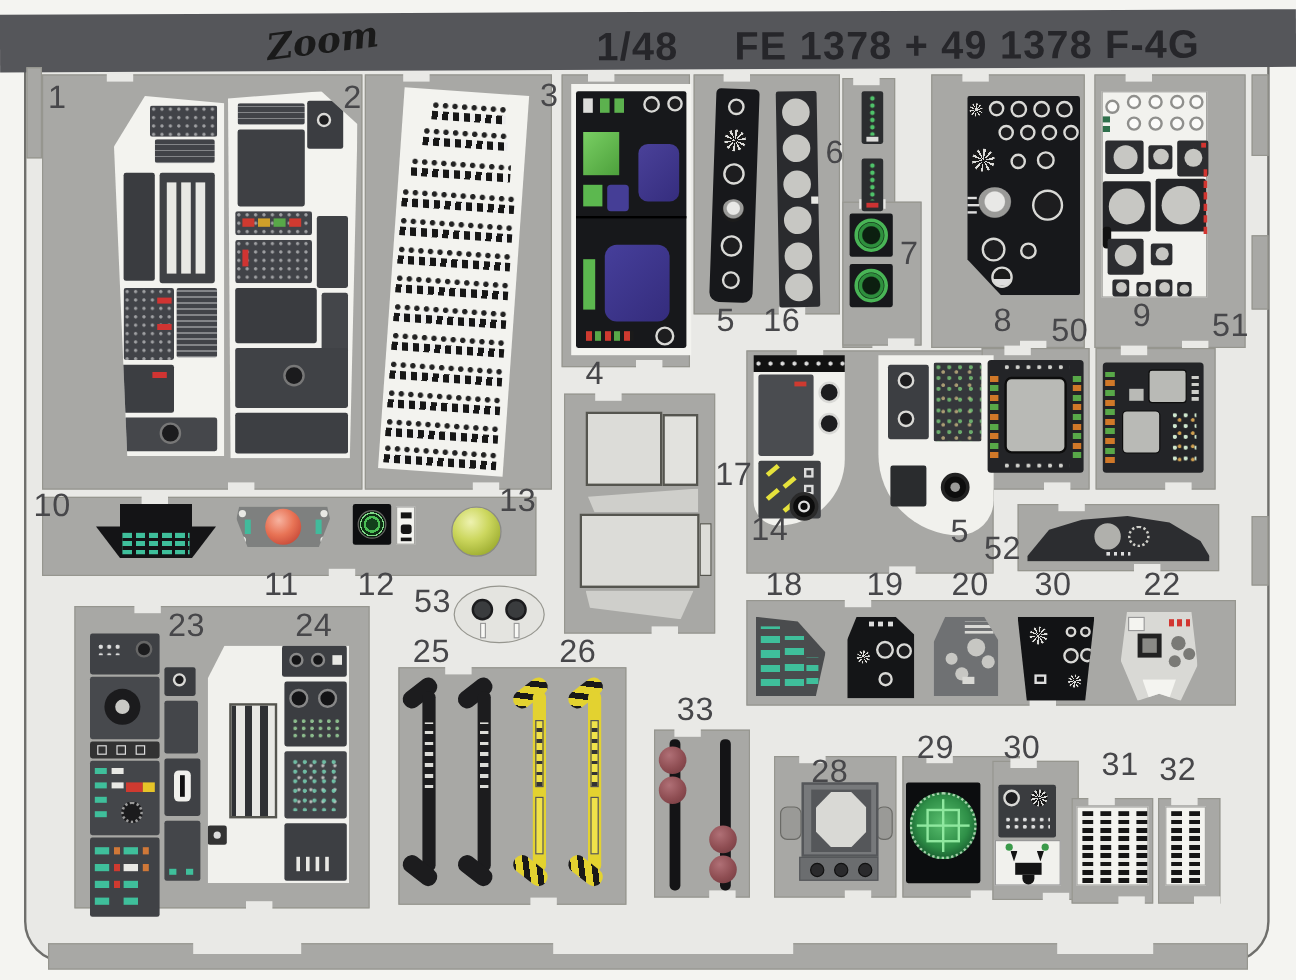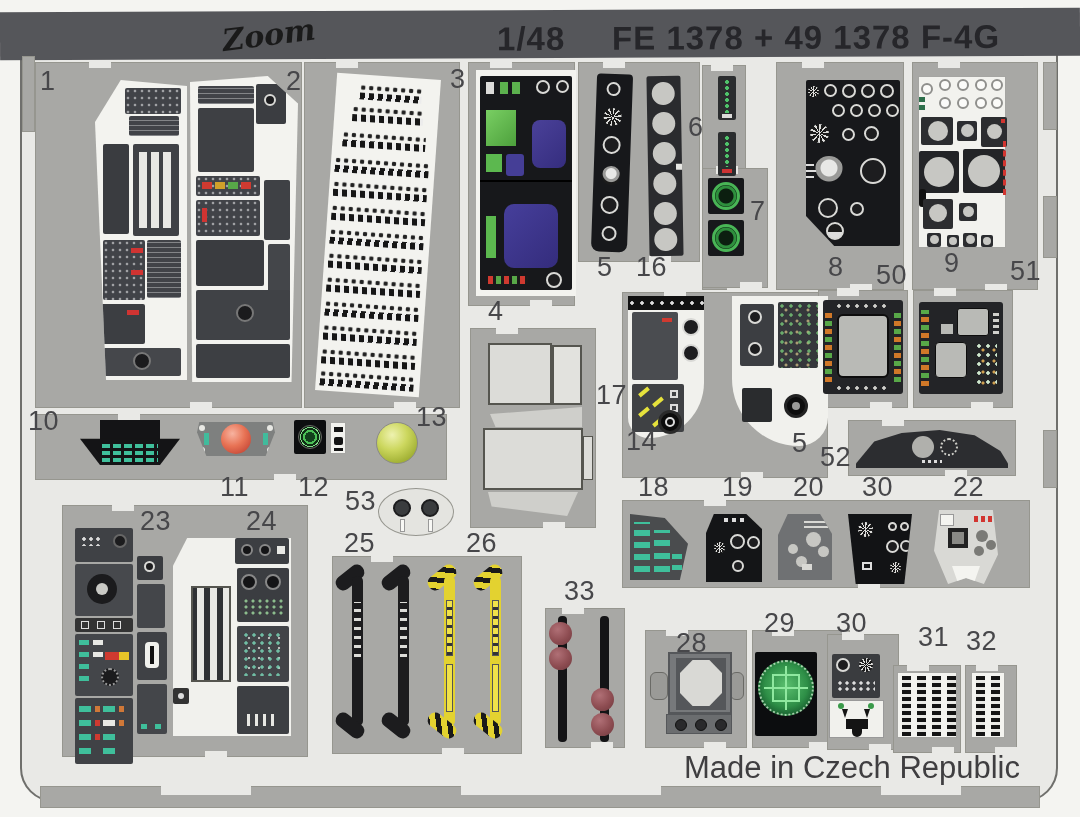--- a/index.html
+++ b/index.html
@@ -679,14 +679,13 @@
   <div class="pn" style="left:345px;top:486px">53</div>
   <div class="pn" style="left:344px;top:528px">25</div>
   <div class="pn" style="left:466px;top:528px">26</div>
   <div class="pn" style="left:564px;top:576px">33</div>
   <div class="pn" style="left:676px;top:628px">28</div>
   <div class="pn" style="left:764px;top:608px">29</div>
   <div class="pn" style="left:836px;top:608px">30</div>
   <div class="pn" style="left:918px;top:622px">31</div>
   <div class="pn" style="left:966px;top:626px">32</div>
 
-  <div class="ft" style="left:684px;top:750px">Made in Czech Republic</div>
 </div>
 
 </body></html>

